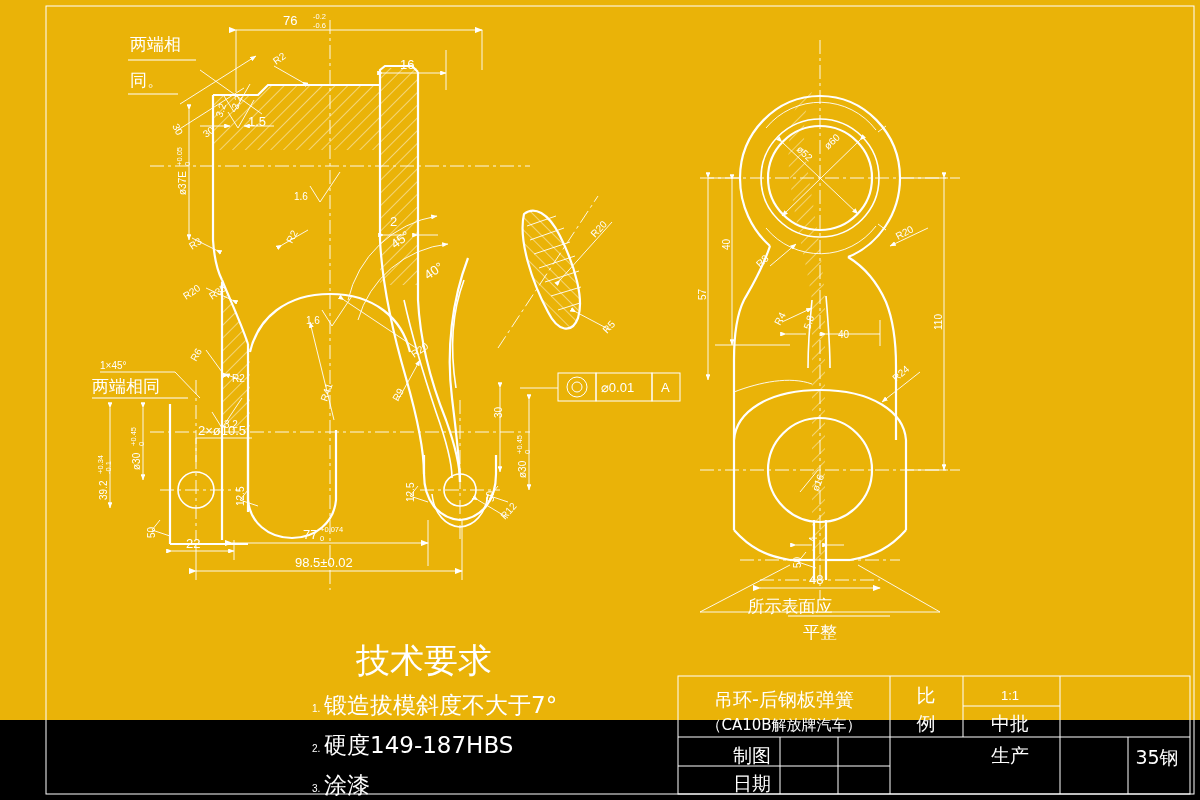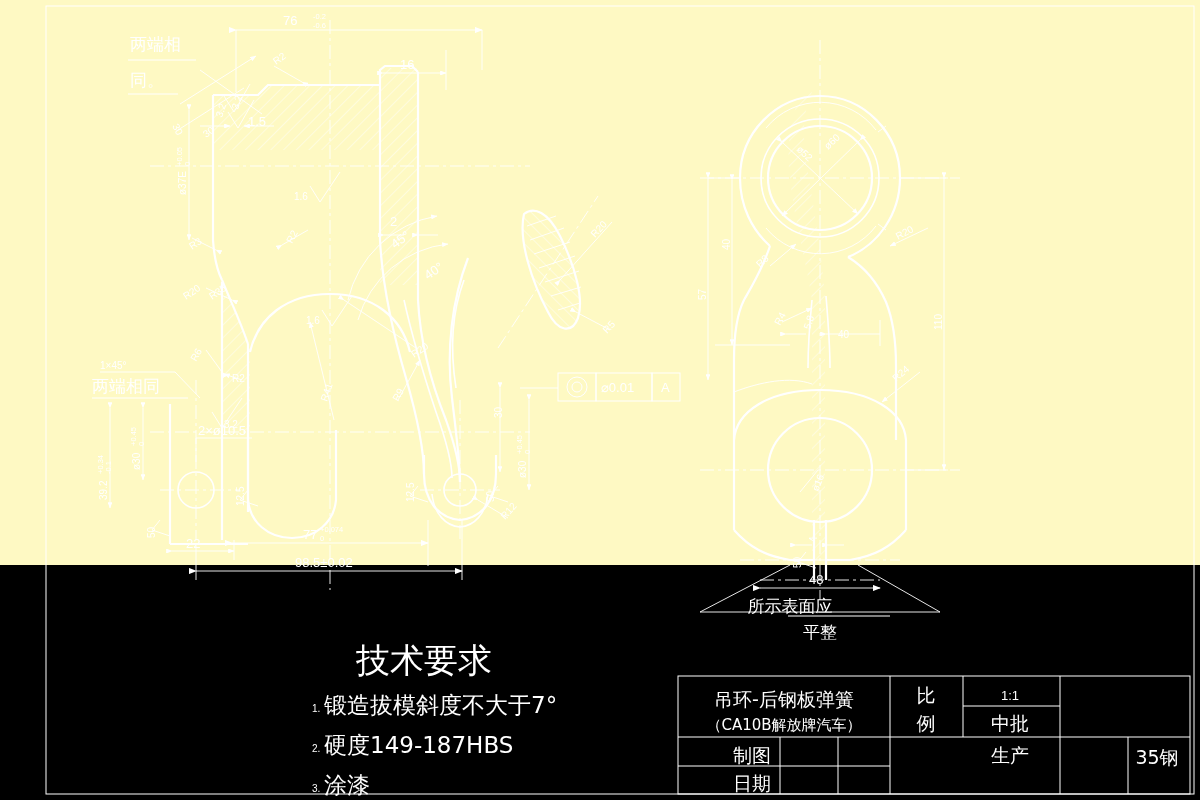--- a/index.html
+++ b/index.html
@@ -1,17 +1,17 @@
 <!DOCTYPE html>
 <html><head>
 <meta charset="utf-8">
 <style>
   html,body{margin:0;padding:0;background:#000;}
   body{width:1200px;height:800px;overflow:hidden;font-family:"Liberation Sans",sans-serif;}
-  #stage{position:relative;width:1200px;height:565px;background:#fef9c3;text-decoration:underline;}
+  #stage{position:relative;width:1200px;height:720px;background:#eab308;text-decoration:underline;}
   svg{position:absolute;left:0;top:0;}
   .w{fill:none;stroke:#fff;}
   .thick{stroke-width:2.2;}
   .med{stroke-width:1.6;}
   .thin{stroke-width:1;}
   .hair{stroke-width:0.9;}
   .dash{stroke-dasharray:14 4 3 4;}
   .txt{fill:#fff;font-family:"Liberation Sans",sans-serif;font-size:13px;}
   .txt-s{fill:#fff;font-family:"Liberation Sans",sans-serif;font-size:10px;}
   .txt-xs{fill:#fff;font-family:"Liberation Sans",sans-serif;font-size:7.5px;}

